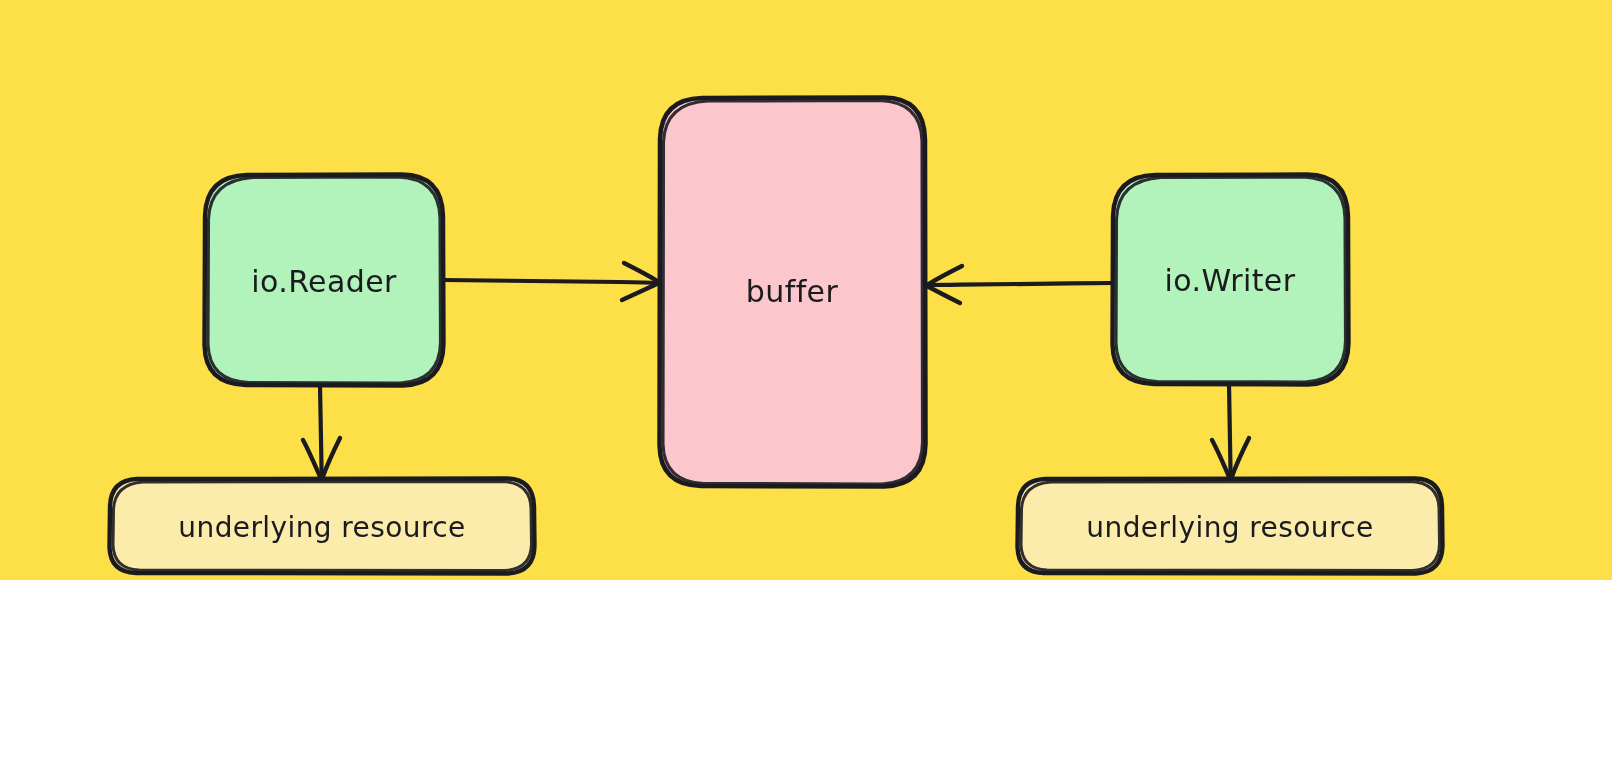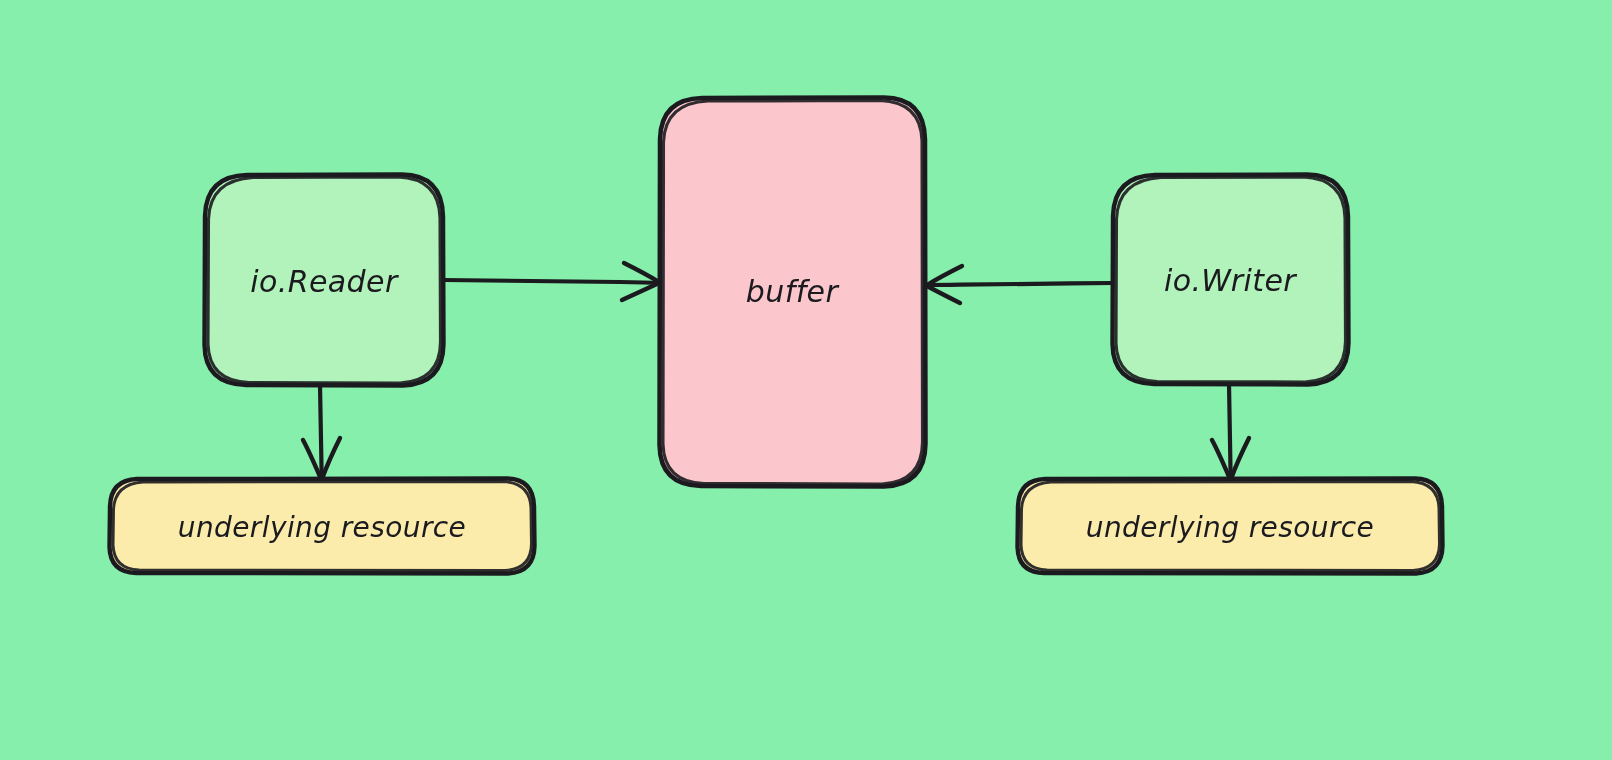--- a/index.html
+++ b/index.html
@@ -9,23 +9,22 @@
   }
   body {
     width: 1612px;
     height: 760px;
     font-family: "DejaVu Sans", sans-serif;
     overflow: hidden;
   }
   #diagram-root {
     position: relative;
     width: 1612px;
-    height: 760px;
-    background: #86efac;
-    font-style: italic;
+    height: 580px;
+    background: #fde047;
   }
   svg.canvas {
     position: absolute;
     top: 0; left: 0;
     width: 1612px;
     height: 760px;
     display: block;
   }
   .node-label {
     font-family: "DejaVu Sans", sans-serif;

